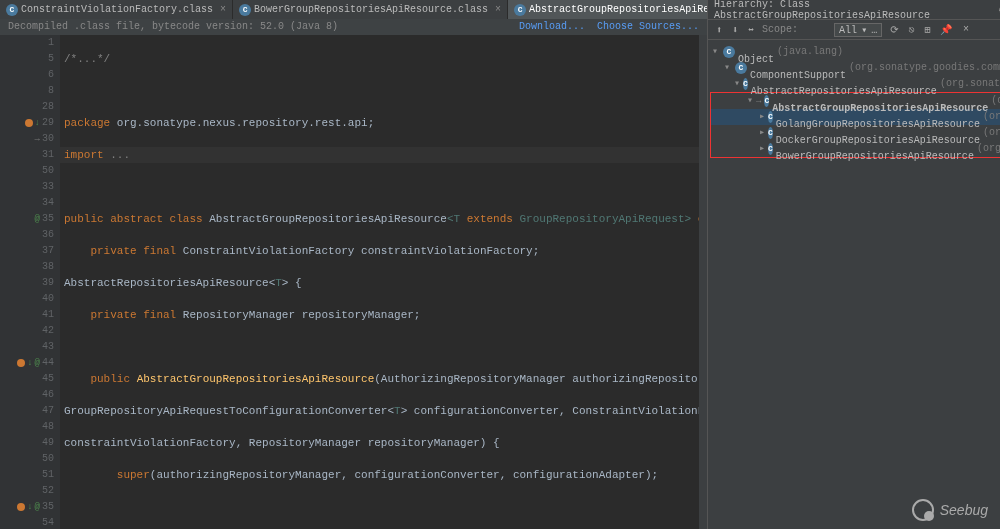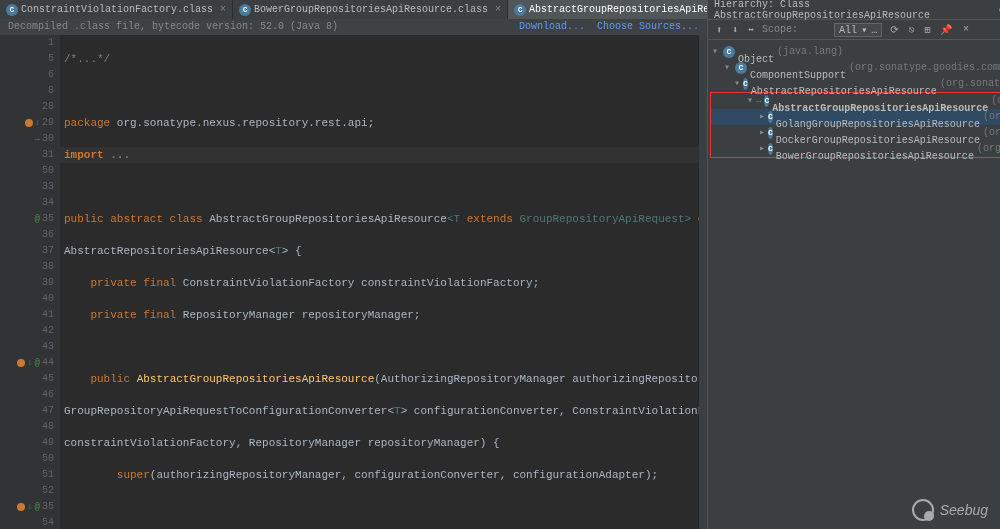--- a/index.html
+++ b/index.html
@@ -75,21 +75,21 @@
 }
 .gutter-row { height: 16px; display: flex; justify-content: flex-end; align-items: center; gap: 2px; }
 .code {
   flex: 1;
   font-size: 11px;
   line-height: 16px;
   white-space: pre;
   overflow: hidden;
 }
 .line { height: 16px; padding-left: 4px; }
-.line.caret { background: #323232; font-weight: bold; }
+.line.caret { background: #323232; }
 .kw { color: #cc7832; }
 .ann { color: #bbb529; }
 .com { color: #808080; }
 .mth { color: #ffc66d; }
 .gen { color: #507874; }
 .hierarchy-header {
   display: flex;
   justify-content: space-between;
   align-items: center;
   background: #3c3f41;
@@ -313,22 +313,22 @@
         </div>
 
     </div>
     <div class="code">
 <div class="line"><span class="com">/*...*/</span></div>
 <div class="line"></div>
 <div class="line"><span class="kw">package </span><span>org.sonatype.nexus.repository.rest.api;</span></div>
 <div class="line caret"><span class="kw">import </span><span class="com">...</span></div>
 <div class="line"></div>
 <div class="line"><span class="kw">public abstract class </span><span>AbstractGroupRepositoriesApiResource</span><span class="gen">&lt;T </span><span class="kw">extends</span><span class="gen"> GroupRepositoryApiRequest&gt; </span><span class="kw">extends</span></div>
+<div class="line"><span class="kw">    private final </span><span>ConstraintViolationFactory constraintViolationFactory;</span></div>
 <div class="line"><span>AbstractRepositoriesApiResource&lt;</span><span class="gen">T</span><span>&gt; {</span></div>
-<div class="line"><span class="kw">    private final </span><span>ConstraintViolationFactory constraintViolationFactory;</span></div>
 <div class="line"><span class="kw">    private final </span><span>RepositoryManager repositoryManager;</span></div>
 <div class="line"></div>
 <div class="line"><span class="kw">    public </span><span class="mth">AbstractGroupRepositoriesApiResource</span><span>(AuthorizingRepositoryManager authorizingRepositoryManager,</span></div>
 <div class="line"><span>GroupRepositoryApiRequestToConfigurationConverter&lt;</span><span class="gen">T</span><span>&gt; configurationConverter, ConstraintViolationFactory</span></div>
 <div class="line"><span>constraintViolationFactory, RepositoryManager repositoryManager) {</span></div>
 <div class="line"><span class="kw">        super</span><span>(authorizingRepositoryManager, configurationConverter, configurationAdapter);</span></div>
 
 
 
 

